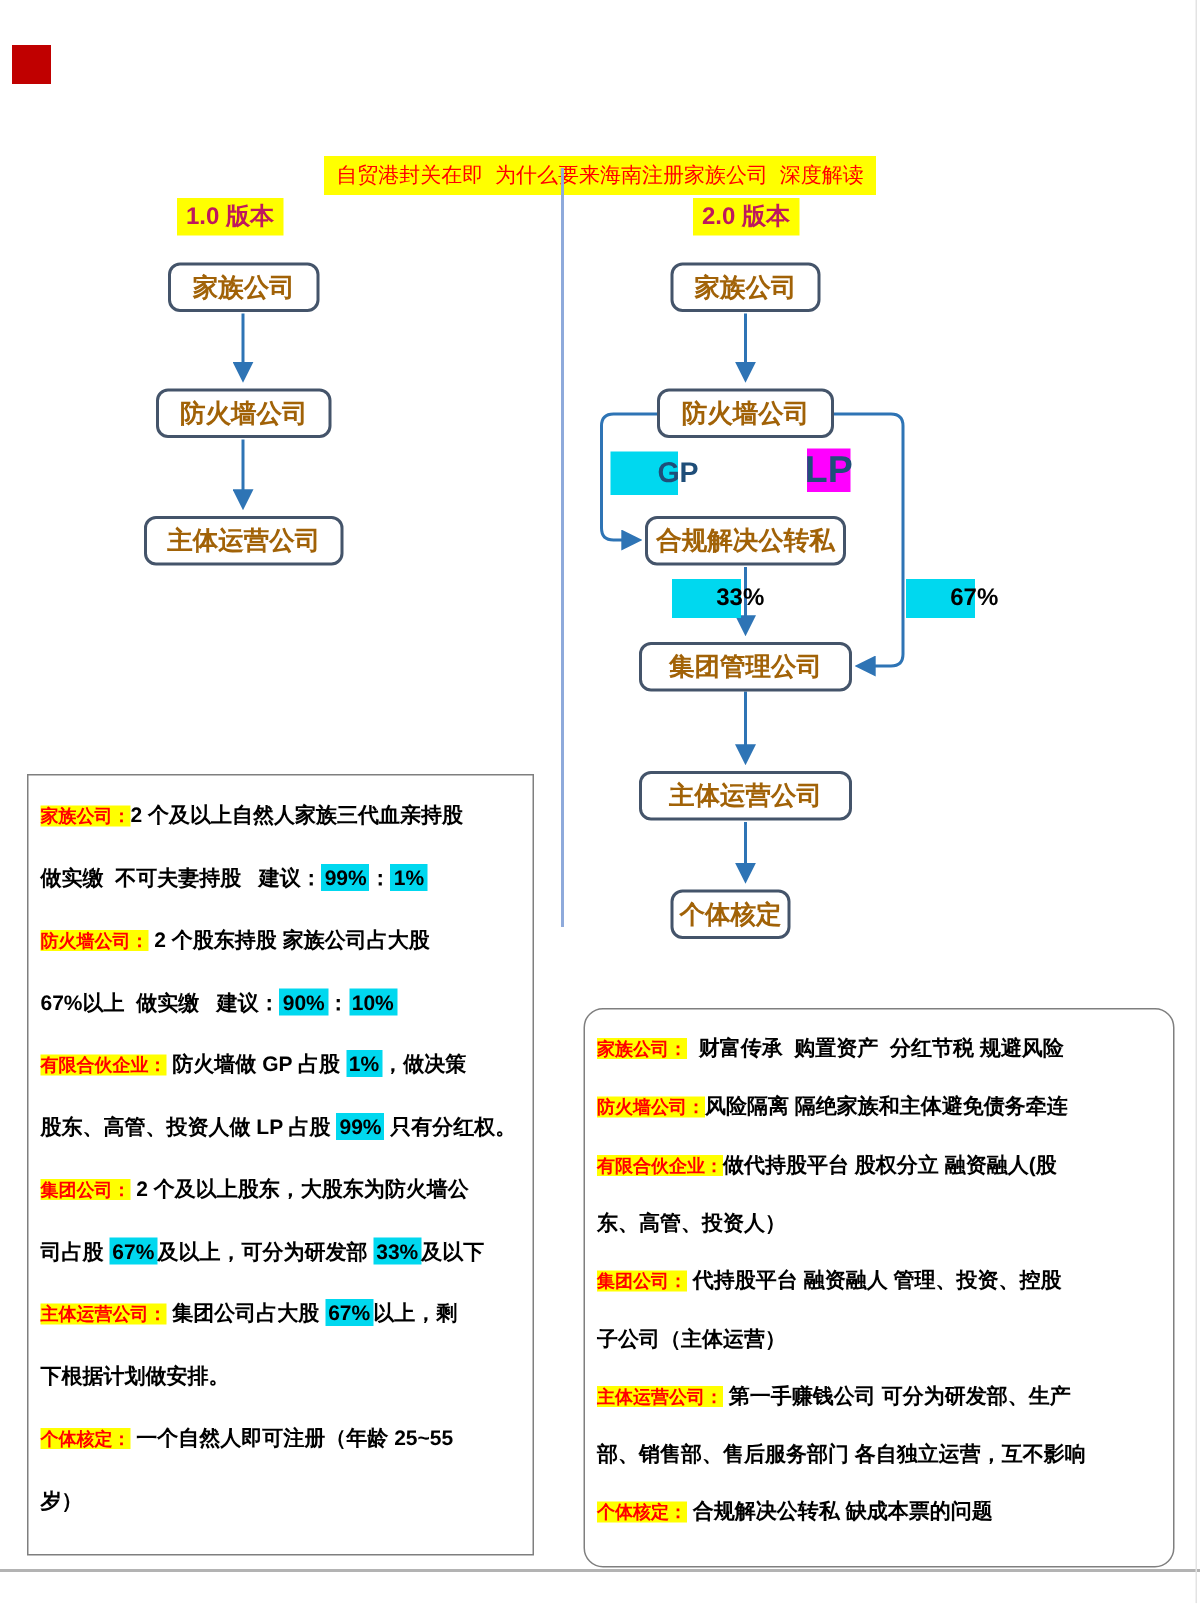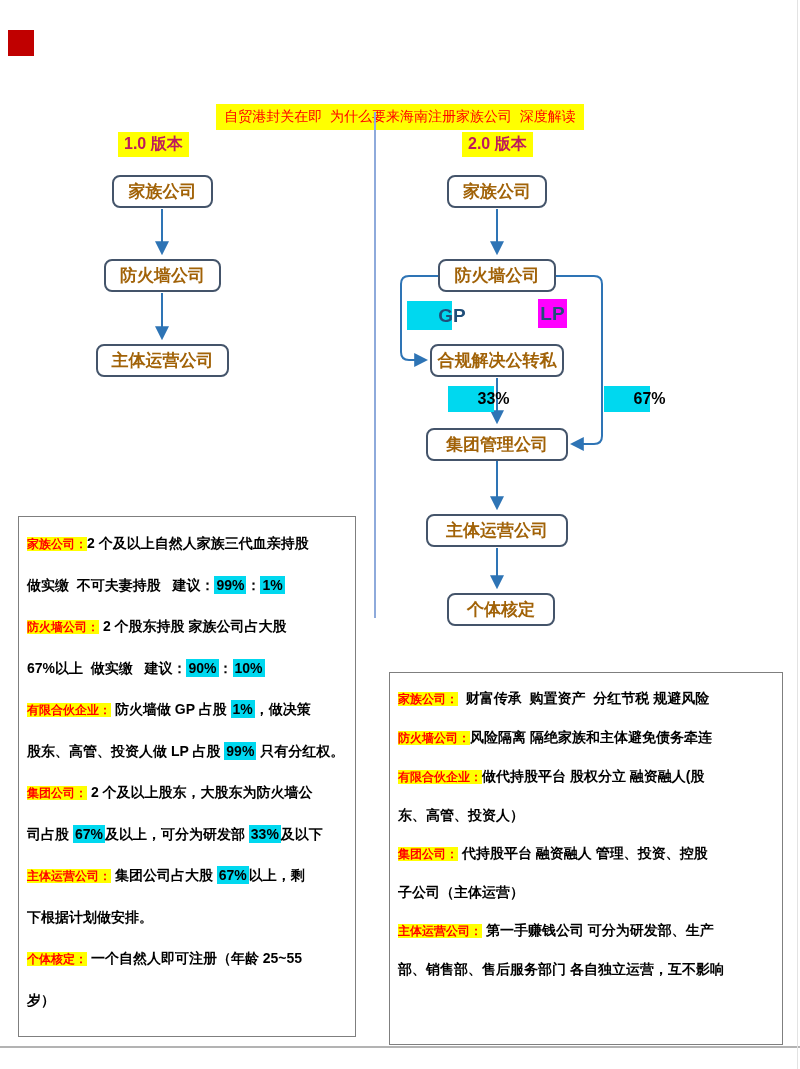--- a/index.html
+++ b/index.html
@@ -24,30 +24,30 @@
   }
   .node {
     position:absolute; height:33px; background:#fff; border:2px solid var(--node_border,#44546a);
     border-radius:8px; display:flex; align-items:center; justify-content:center;
     font-size:17px; font-weight:bold; color:#a16207; white-space:nowrap;
   }
   .tag { position:absolute; display:flex; align-items:center; justify-content:center; font-weight:bold; }
   .tag-cyan { background:var(--highlight_cyan,#00d8ef);padding-left:45px; }
   .tag-magenta { background:var(--highlight_magenta,#ff00ff); }
   .gp { left:407px; top:301px; width:37px; height:29px; font-size:19px; color:var(--gp_lp_text,#1f4e79); }
-  .lp { left:538px; top:299px; width:29px; height:29px; font-size:19px; color:var(--gp_lp_text,#1f4e79); }
+  .lp { left:538px; top:299px; width:29px; height:29px; font-size:25px; color:var(--gp_lp_text,#1f4e79); }
   .pct { height:26px; font-size:16px; color:#000; }
   .pct-33 { left:448px; top:386px; width:46px; }
   .pct-67 { left:604px; top:386px; width:46px; }
   .panel {
     position:absolute; border:1px solid var(--panel_border,#7f7f7f); background:#fff;
     font-weight:bold; color:#000; font-size:14px; padding:6px 8px;
   }
   .panel-left  { left:18px;  top:516px; width:338px; height:521px; line-height:41px; }
-  .panel-right { left:389px; top:672px; width:394px; height:373px; line-height:38px; }
+  .panel-right { left:389px; top:672px; width:394px; height:373px; line-height:38px;border-radius:13px; }
   .panel-entry { white-space:pre-wrap; }
   .seg-term { background:var(--highlight_yellow,#ffff00); color:var(--term_red,#ff0000); font-size:12px; }
   .seg-cyan { background:var(--highlight_cyan,#00d8ef); padding:1px 2px; }
   .bottom-rule { position:absolute; left:0; top:1046px; width:800px; height:2px; background:var(--rule_gray,#b3b3b3); }
   .right-rule { position:absolute; left:797px; top:0; width:1px; height:1069px; background:#e3e3e3; }
 </style>
 </head>
 <body>
 
 <div class="page">
@@ -81,21 +81,21 @@
 
   <div class="node" style="left:112px;top:175px;width:101px">家族公司</div>
   <div class="node" style="left:104px;top:259px;width:117px">防火墙公司</div>
   <div class="node" style="left:96px;top:344px;width:133px">主体运营公司</div>
 
   <div class="node" style="left:447px;top:175px;width:100px">家族公司</div>
   <div class="node" style="left:438px;top:259px;width:118px">防火墙公司</div>
   <div class="node" style="left:430px;top:344px;width:134px">合规解决公转私</div>
   <div class="node" style="left:426px;top:428px;width:142px">集团管理公司</div>
   <div class="node" style="left:426px;top:514px;width:142px">主体运营公司</div>
-  <div class="node" style="left:447px;top:593px;width:108px">个体核定</div>
+  <div class="node" style="left:447px;top:593px;width:80px">个体核定</div>
 
   <span class="tag tag-cyan gp">GP</span>
   <span class="tag tag-magenta lp">LP</span>
   <span class="tag tag-cyan pct pct-33">33%</span>
   <span class="tag tag-cyan pct pct-67">67%</span>
 
   <div class="panel panel-left">
       <p class="panel-entry"><span class="seg-term">家族公司：</span><span class="seg-text">2 个及以上自然人家族三代血亲持股
 做实缴  不可夫妻持股   建议：</span><span class="seg-cyan">99%</span><span class="seg-text">：</span><span class="seg-cyan">1%</span></p>
       <p class="panel-entry"><span class="seg-term">防火墙公司：</span><span class="seg-text"> 2 个股东持股 家族公司占大股
@@ -111,18 +111,19 @@
     </div>
   <div class="panel panel-right">
       <p class="panel-entry"><span class="seg-term">家族公司：</span><span class="seg-text">  财富传承  购置资产  分红节税 规避风险</span></p>
       <p class="panel-entry"><span class="seg-term">防火墙公司：</span><span class="seg-text">风险隔离 隔绝家族和主体避免债务牵连</span></p>
       <p class="panel-entry"><span class="seg-term">有限合伙企业：</span><span class="seg-text">做代持股平台 股权分立 融资融人(股
 东、高管、投资人）</span></p>
       <p class="panel-entry"><span class="seg-term">集团公司：</span><span class="seg-text"> 代持股平台 融资融人 管理、投资、控股
 子公司（主体运营）</span></p>
       <p class="panel-entry"><span class="seg-term">主体运营公司：</span><span class="seg-text"> 第一手赚钱公司 可分为研发部、生产
 部、销售部、售后服务部门 各自独立运营，互不影响</span></p>
+      <p class="panel-entry"><span class="seg-term">个体核定：</span><span class="seg-text"> 合规解决公转私 缺成本票的问题</span></p>
     </div>
 
   <div class="bottom-rule"></div>
   <div class="right-rule"></div>
 
 </div>
 
 </body></html>

